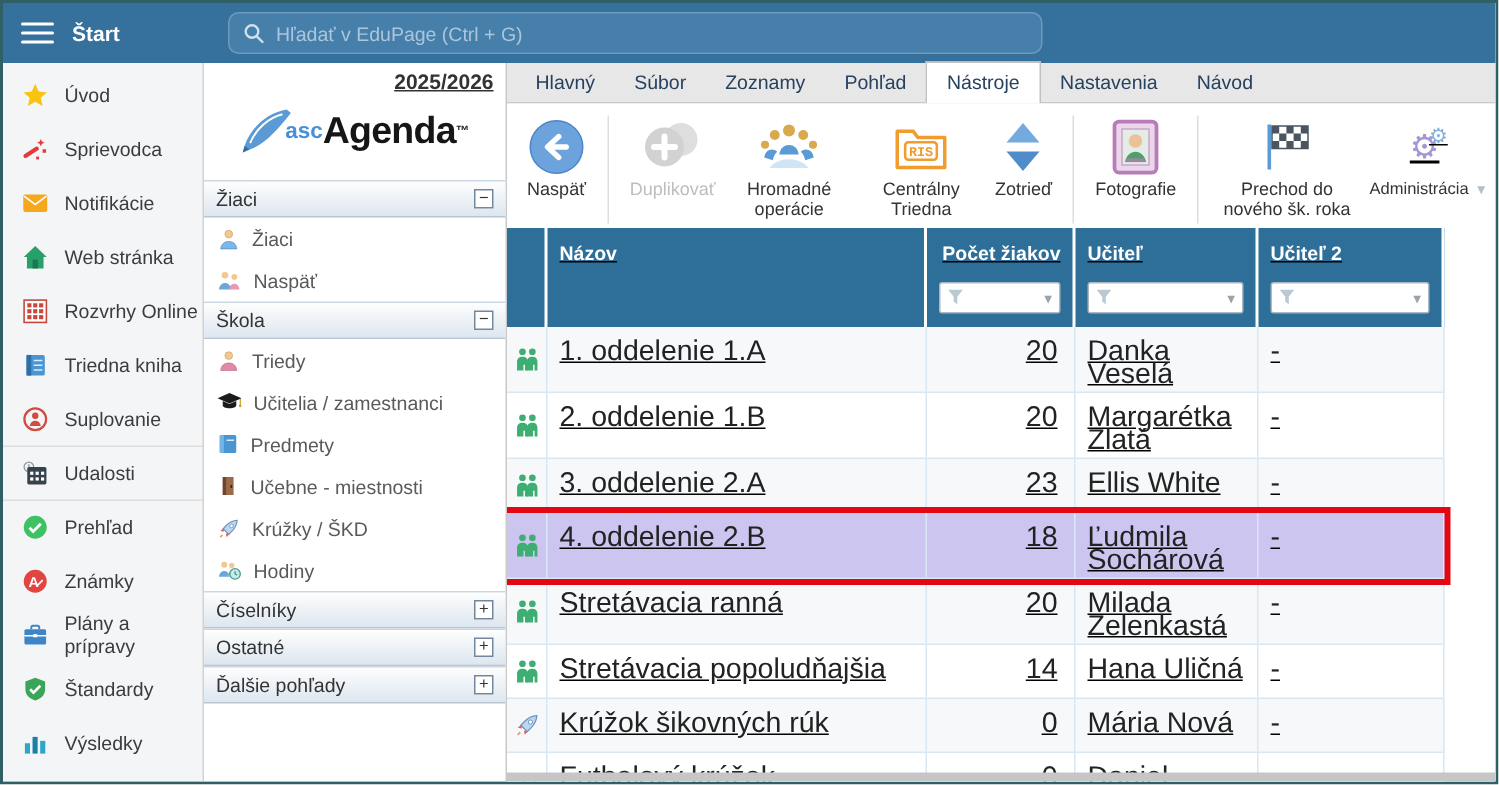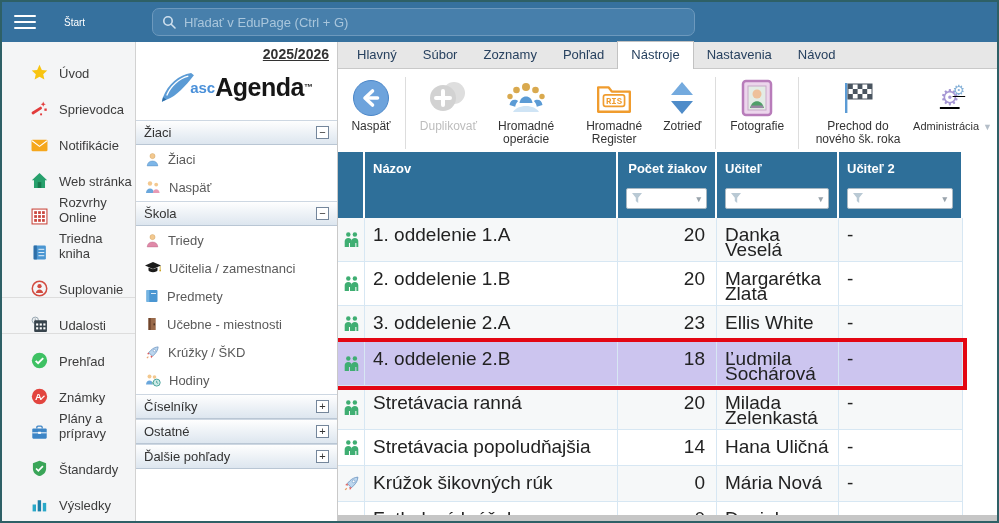--- a/index.html
+++ b/index.html
@@ -3,31 +3,31 @@
 <meta charset="utf-8">
 <style>
   * { box-sizing: border-box; margin: 0; padding: 0; }
   body { font-family: "Liberation Sans", sans-serif; background:#fff; }
   .frame { width: 999px; height: 523px; border: 2px solid #2e6066; display: flex; flex-direction: column; overflow: hidden; background:#fff; }
 
   
   .topbar { height: 40px; flex: 0 0 40px; background:#36719e; position: relative; display:flex; align-items:center; }
   .hamburger { width: 22px; margin-left: 12px; cursor:pointer; }
   .hamburger div { height: 2.5px; background:#fff; margin: 3.5px 0; border-radius:1px; }
-  .start-label { color:#fff; font-size:10px; font-weight:normal; margin-left:28px; }
+  .start-label { color:#fff; font-size:14px; font-weight:bold; margin-left:12px; }
   .searchbox { position:absolute; left:150px; top:6px; width:543px; height:28px; background:#477fab; border:1px solid #6d99bd; border-radius:7px; display:flex; align-items:center; padding:0 9px; }
   .searchbox input { flex:1; background:transparent; border:none; outline:none; font-size:13px; color:#dcebf5; margin-left:8px; font-family:"Liberation Sans",sans-serif; }
   .searchbox input::placeholder { color:#a9c6dc; }
 
   
   .content { flex:1; display:flex; min-height:0; }
 
   
   .iconbar { width:134px; flex:0 0 134px; background:#f4f5f6; border-right:1px solid #d2d2d2; padding-top:3px; }
-  .nav-item { height:36px; display:flex; align-items:flex-end; padding-left:29px; gap:11px; font-size:13px; color:#3c3c3c; cursor:pointer; }
+  .nav-item { height:36px; display:flex; align-items:center; padding-left:13px; gap:11px; font-size:13px; color:#3c3c3c; cursor:pointer; }
   .nav-item.div-top { border-top:1px solid #ddd; }
   .nav-item svg { flex:0 0 auto; }
 
   
   .treepanel { width:202px; flex:0 0 202px; background:#fff; border-right:1px solid #c9c9c9; position:relative; overflow:hidden; }
   .year { position:absolute; top:4px; right:8px; font-size:14px; font-weight:bold; color:#333;text-decoration:underline; }
   .logo { margin-top:22px; height:46px; display:flex; align-items:center; justify-content:center; }
   .logo-asc { color:#4a90d9; font-size:15px; font-weight:bold; margin-left:-6px; }
   .logo-agenda { color:#161616; font-size:25px; font-weight:bold; letter-spacing:-0.5px; }
   .logo-tm { font-size:9px; color:#161616; vertical-align:super; font-weight:bold; }
@@ -47,21 +47,21 @@
   .tbtn .ticon { height:44px; display:flex; align-items:center; justify-content:center;text-decoration:underline; }
   .tbtn .tlabel { font-size:12px; line-height:13px; color:#333; text-align:center; max-width:92px; }
   .tbtn.disabled .tlabel { color:#bdbdbd; }
   .tbtn.small .tlabel { font-size:11px; }
   .sep { width:1px; background:#ddd; margin:3px 9px; }
   .gear-big { font-size:22px; color:#a697d4; line-height:22px; }
   .gear-small { font-size:14px; color:#85b1d8; margin-left:-7px; margin-top:-16px; display:inline-block; }
   .ddcaret { color:#b4bec8; font-size:9px; margin-left:4px; }
 
   
-  .grid { flex:1; position:relative; overflow:hidden; background:#fff; }
+  .grid { flex:1; position:relative; overflow:hidden; background:#fff;text-decoration:underline; }
   .thead { display:flex; width:625px; height:66px; background:#2e6f99; }
   .th { position:relative; padding:9px 8px 0; color:#fff; font-weight:bold; font-size:13px; border-right:2px solid #fff; cursor:pointer; }
   .col-ic { width:27px; flex:0 0 27px; }
   .col-name { width:253px; flex:0 0 253px; }
   .col-count { width:99px; flex:0 0 99px; }
   .col-teach { width:122px; flex:0 0 122px; }
   .col-teach2 { width:124px; flex:0 0 124px; }
   .th.col-count { text-align:right; }
   .filter { position:absolute; left:8px; right:8px; bottom:9px; height:21px; background:#fff; border:1px solid #a9b8c2; border-radius:2px; display:flex; align-items:center; justify-content:space-between; padding:0 5px; cursor:pointer; }
   .fcaret { color:#9aa4ac; font-size:9px; }
@@ -381,21 +381,21 @@
           <div class="tlabel">Hromadné operácie</div>
         </div>
         <div class="tbtn">
           <div class="ticon">
               <svg width="38" height="34" viewBox="0 0 36 32">
                 <path d="M3 6h10l3 4h17v19H3z" fill="none" stroke="#f09c2e" stroke-width="2.2" stroke-linejoin="round"></path>
                 <rect x="8" y="13" width="20" height="11" rx="2" fill="#fff" stroke="#f09c2e" stroke-width="1.6"></rect>
                 <text x="18" y="21.5" text-anchor="middle" font-size="8.5" font-weight="bold" fill="#f09c2e" font-family="Liberation Mono, monospace">RIS</text>
               </svg>
             </div>
-          <div class="tlabel">Hromadné Register</div>
+          <div class="tlabel">Centrálny Triedna</div>
         </div>
         <div class="tbtn">
           <div class="ticon">
               <svg width="26" height="36" viewBox="0 0 26 36">
                 <path d="M13 2l11 13H2z" fill="#74aade"></path>
                 <path d="M2 21h22L13 34z" fill="#4f8cc9"></path>
               </svg>
             </div>
           <div class="tlabel">Zotrieď</div>
         </div>

